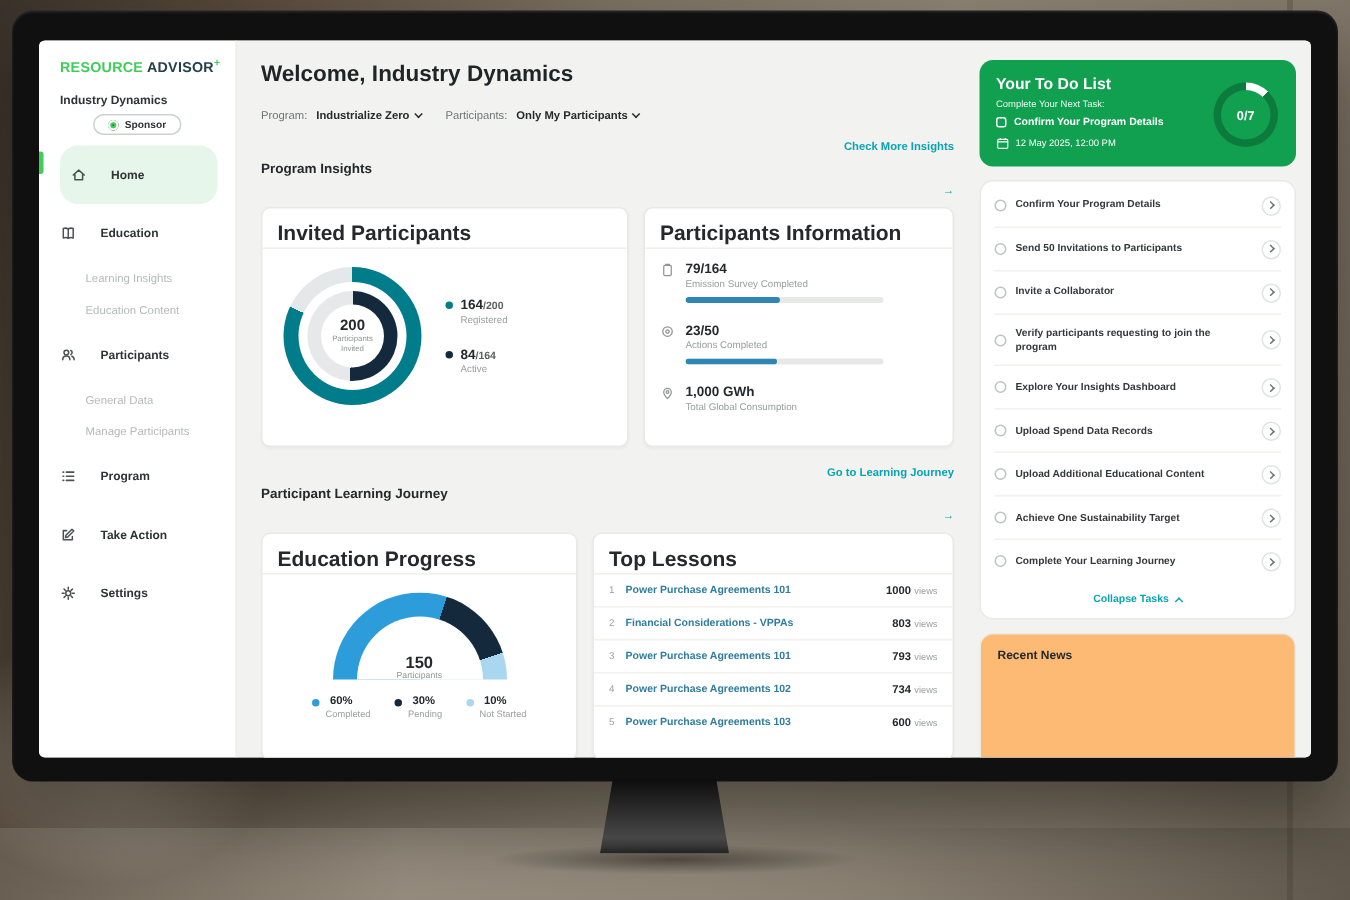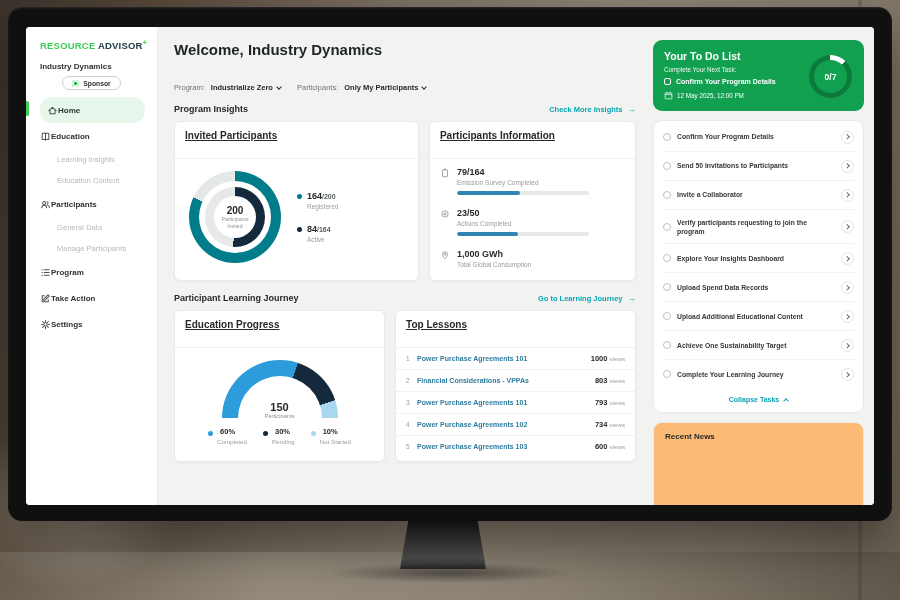--- a/index.html
+++ b/index.html
@@ -27,42 +27,42 @@
   
   .sidebar { width:132px; flex:none; background:#fff; border-right:1px solid #ECEEEA; padding:12px 0 0 14px; }
   .brand { font-size:9.5px; font-weight:bold; letter-spacing:.2px; }
   .b-res { color:#3DCD58; } .b-adv { color:#24404a; } .b-plus { color:#3DCD58; font-size:7px; vertical-align:super; }
   .org { text-align:left; font-size:8px; font-weight:bold; color:#2e3334; margin:11px 14px 0 0; }
   .sponsor-row { text-align:center; margin:5px 14px 7px 0; }
   .sponsor { display:inline-flex; align-items:center; gap:4px; border:1px solid #C9D2CD; border-radius:10px;
     padding:2.5px 9px; font-size:6.8px; font-weight:bold; color:#2e3334; cursor:pointer; }
   .sp-ic { width:7px; height:7px; border-radius:50%; background:#1F3A4C; box-shadow:inset 0 0 0 1.5px #fff, inset 0 0 0 3px #3DCD58; }
   .nav { margin-top:4px; }
-  .nav-item { display:flex; align-items:center; gap:0; height:26px; font-weight:bold; color:#2e3334;
+  .nav-item { display:flex; align-items:center; gap:16px; height:39px; font-weight:bold; color:#2e3334;
     font-size:8px; position:relative; margin-right:12px; cursor:pointer; }
   .nav-item svg { flex:none; stroke:#4a5254; fill:none; stroke-width:1.1; stroke-linecap:round; stroke-linejoin:round; }
   .nav-item.active { background:#E6F6EA; border-radius:12px; padding-left:7px; }
   .active-bar { position:absolute; left:-14px; top:4px; width:3px; height:15px; background:#3DCD58; border-radius:0 2px 2px 0; }
   .nav-sub { height:21px; display:flex; align-items:center; padding-left:17px; color:#B4BBB6;
     font-size:7.6px; font-weight:500; cursor:pointer; }
 
   
   .main { flex:1; min-width:0; background:#F2F3F0; padding:12px 12px 0 16px; }
   .page-title { font-size:15px; font-weight:bold; color:#1f2426; margin-top:2px; }
-  .filters { display:flex; align-items:flex-start; gap:6px; margin-top:25px; font-size:7.5px; }
+  .filters { display:flex; align-items:flex-start; gap:6px; margin-top:14px; font-size:7.5px; }
   .flabel { color:#6c7476; }
   .fvalue { font-weight:bold; display:flex; align-items:center; gap:4px; color:#26292b; margin-right:10px; cursor:pointer; }
   .chev { width:4px; height:4px; border-right:1.2px solid #26292b; border-bottom:1.2px solid #26292b;
     transform:rotate(45deg); margin-top:-2px; }
   .secrow { display:flex; align-items:center; justify-content:space-between; margin-top:12px; }
   .sectitle { font-size:9px; font-weight:bold; }
-  .seclink { color:#0AA3B5; font-size:7.5px; font-weight:bold; display:flex; gap:6px; align-items:flex-end; cursor:pointer; }
+  .seclink { color:#0AA3B5; font-size:7.5px; font-weight:bold; display:flex; gap:20px; align-items:flex-end; cursor:pointer;flex-direction:column; }
   .cardrow { display:flex; gap:10px; margin-top:7px; }
   .card { background:#fff; border:1px solid #E7EAE6; border-radius:6px; box-shadow:0 1px 2px rgba(0,0,0,0.04); }
-  .card-title { font-size:10px; font-weight:bold; padding:8px 10px 17px; border-bottom:1px solid #EEF0EC;text-decoration:underline; }
+  .card-title { font-size:14px; font-weight:bold; padding:8px 10px 2px; border-bottom:1px solid #EEF0EC; }
 
   .card-invited { width:246px; height:160px; }
   .donut-wrap { display:flex; align-items:center; padding:12px 10px 0 14px; }
   .donut { position:relative; width:92px; height:92px; border-radius:50%;
     background:conic-gradient(#007C8A 0 82%, #E4E8E8 82% 100%); }
   .d-h1,.d-r2,.d-h2 { position:absolute; left:50%; top:50%; transform:translate(-50%,-50%); border-radius:50%; }
   .d-h1 { width:72px; height:72px; background:#fff; }
   .d-r2 { width:60px; height:60px; background:conic-gradient(#15293C 0 51%, #E6E8EA 51% 100%); }
   .d-h2 { width:42px; height:42px; background:#fff; display:flex; flex-direction:column; align-items:center; justify-content:center; text-align:center; }
   .d-val { font-size:10px; font-weight:bold; }

